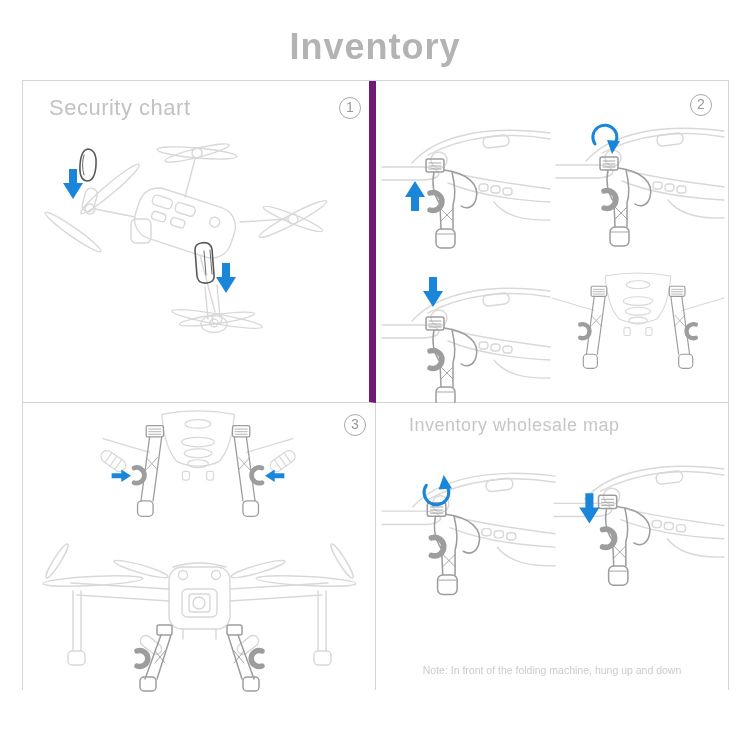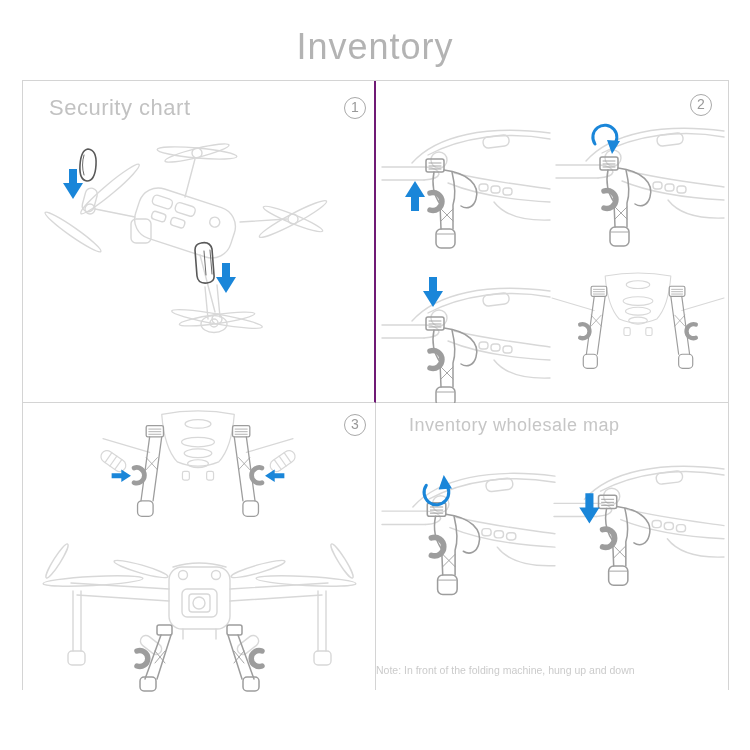--- a/index.html
+++ b/index.html
@@ -1,46 +1,46 @@
 <!DOCTYPE html>
 <html><head>
 <meta charset="utf-8">
 <style>
   * { box-sizing: border-box; margin: 0; padding: 0; }
   html,body { width: 750px; height: 750px; background: #ffffff;
     font-family: "Liberation Sans", sans-serif; overflow: hidden; }
   .stage { position: relative; width: 750px; height: 750px; }
 
   .page-title { position: absolute; top: 26px; left: 0; width: 750px;
-    text-align: center; font-size: 36px; font-weight: normal;
+    text-align: center; font-size: 36px; font-weight: bold;
     color: #b3b3b3; letter-spacing: 1px; }
 
   .grid { position: absolute; left: 22px; top: 80px; width: 707px; height: 610px;
     border: 1px solid #d4d4d4; display: grid;
     grid-template-columns: 353px 352px; grid-template-rows: 322px 287px; }
   .panel { position: relative; background: #fff; }
-  .p1 { border-right: 2px solid #701a75; border-bottom: 1px solid #d4d4d4; }
+  .p1 { border-right: 7px solid #701a75; border-bottom: 1px solid #d4d4d4; }
   .p2 { border-bottom: 1px solid #d4d4d4; }
   .p3 { border-right: 1px solid #d4d4d4; }
 
   .panel-title { position: absolute; left: 26px; top: 14px;
     font-size: 22px; color: #c2c2c2; letter-spacing: 0.5px; }
   .panel-title.small { left: 33px; top: 12px; font-size: 18px; color: #c6c6c6; }
 
   .badge { position: absolute; width: 22px; height: 22px; border: 1.6px solid #a9a9a9;
     border-radius: 50%; color: #999; font-size: 14px; line-height: 19px;
     text-align: center; background: #fff; }
   .b1 { right: 8px;  top: 16px; }
   .b2 { right: 16px; top: 13px; }
   .b3 { right: 9px;  top: 11px; }
 
   .caption { position: absolute; left: 26px; bottom: 8px;
     font-size: 10px; line-height: 1.75; color: #cfcfcf; }
   .note { position: absolute; left: 0; bottom: 14px; width: 100%;
-    font-size: 10.5px; color: #cbcbcb; }
+    text-align: center; font-size: 10.5px; color: #cbcbcb; }
 
   svg { position: absolute; overflow: visible; }
   svg *, .lt, .leg, .dk { vector-effect: none; }
   .lt  { stroke: #d8d8d8; fill: none; stroke-width: 1.4; stroke-linecap: round; stroke-linejoin: round; }
   .leg { stroke: #9d9d9d; fill: none; stroke-width: 1.5; stroke-linecap: round; stroke-linejoin: round; }
   .dk  { stroke: #595959; fill: none; stroke-width: 1.6; stroke-linecap: round; stroke-linejoin: round; }
   .thin { stroke-width: 0.9; }
   .hook { stroke-width: 5.5; stroke-linecap: round; }
   .arr { fill: #1a86d9; stroke: none; }
   .rot { stroke: #1a86d9; stroke-width: 3; fill: none; stroke-linecap: round; }

